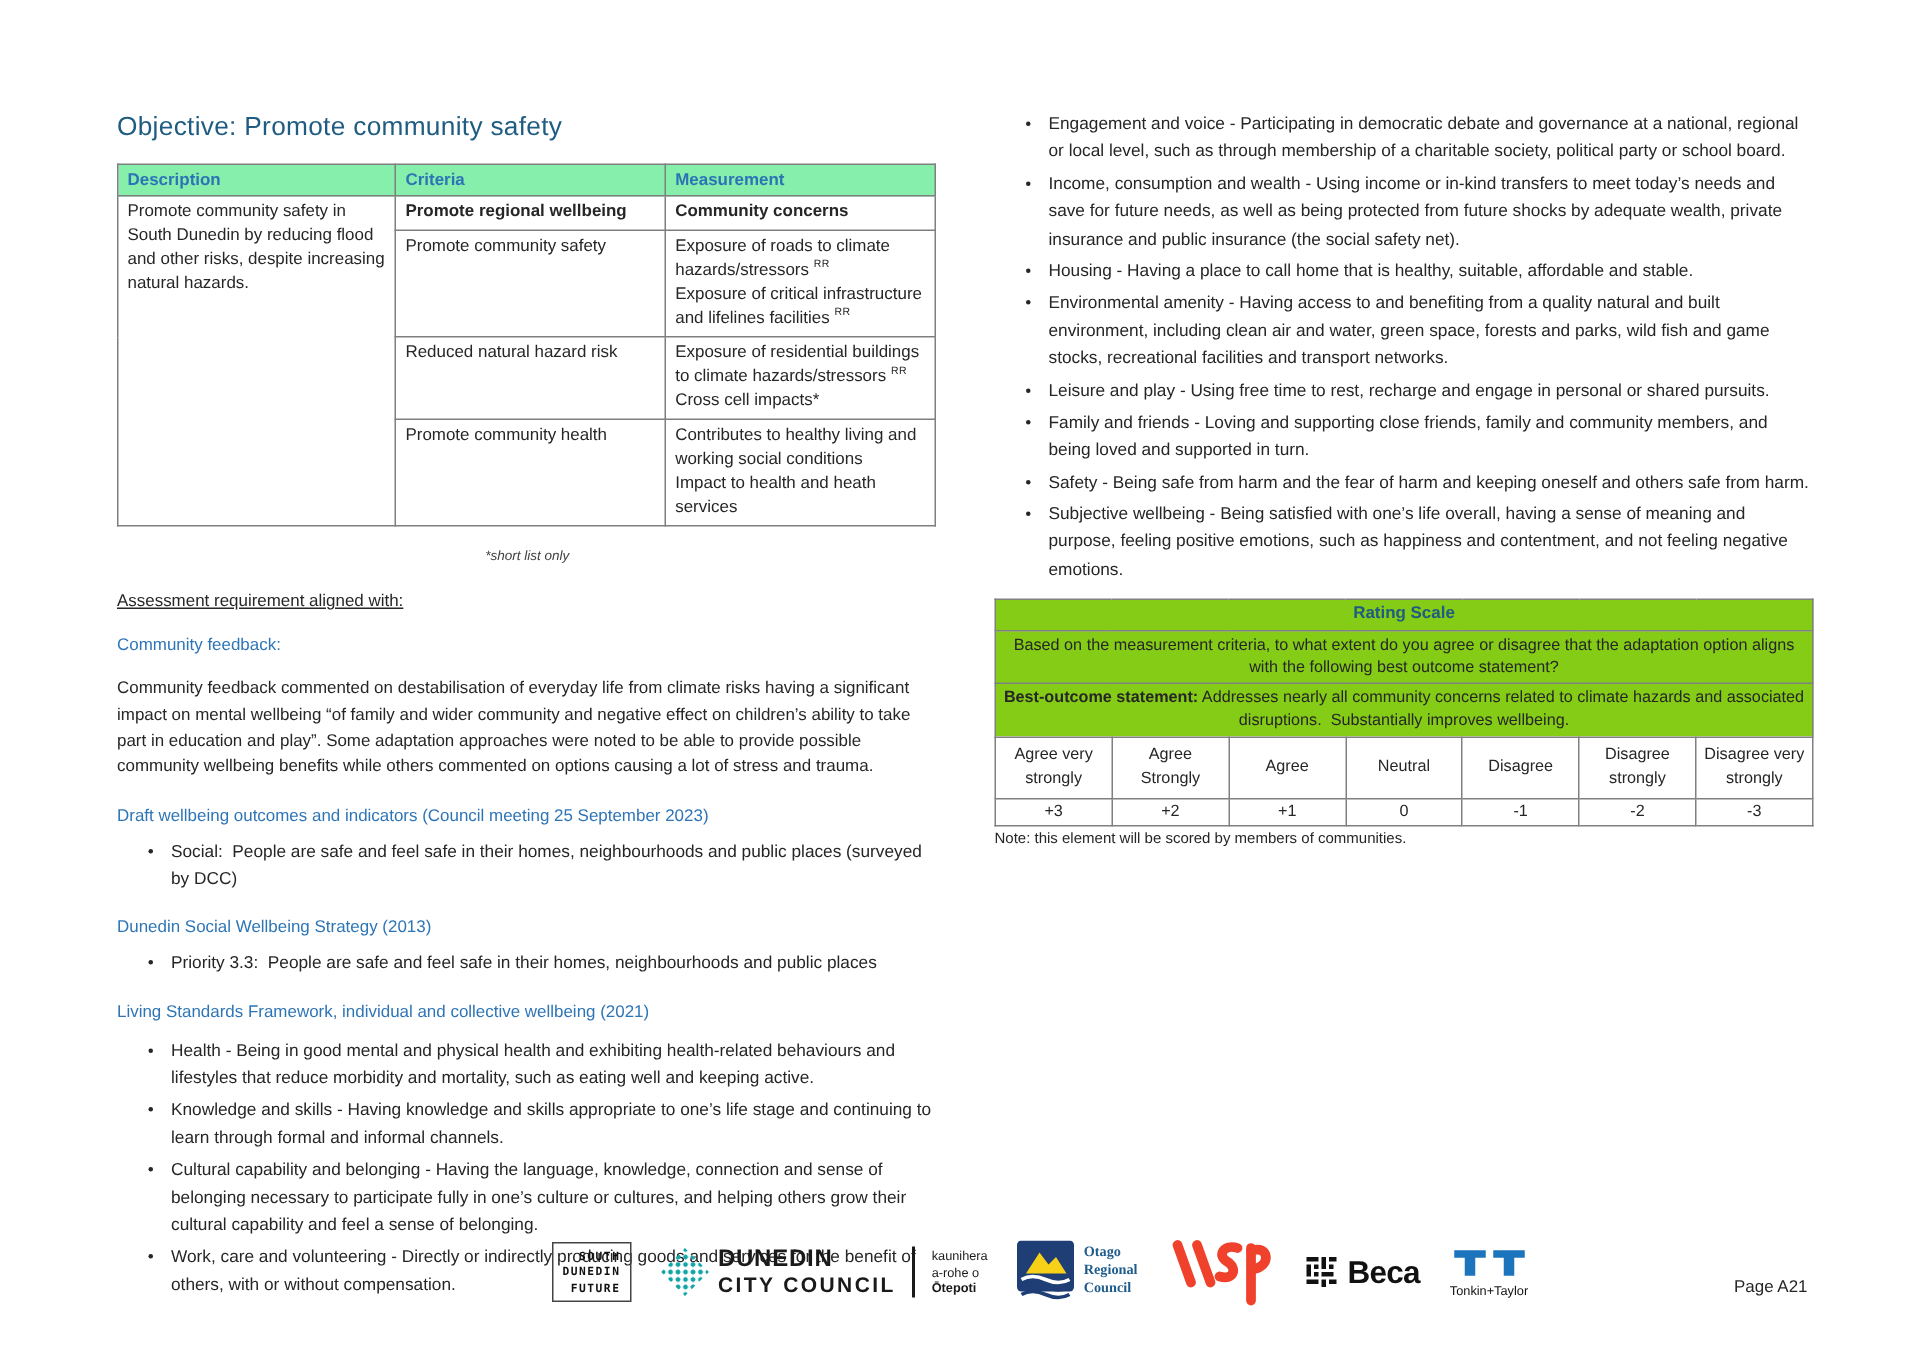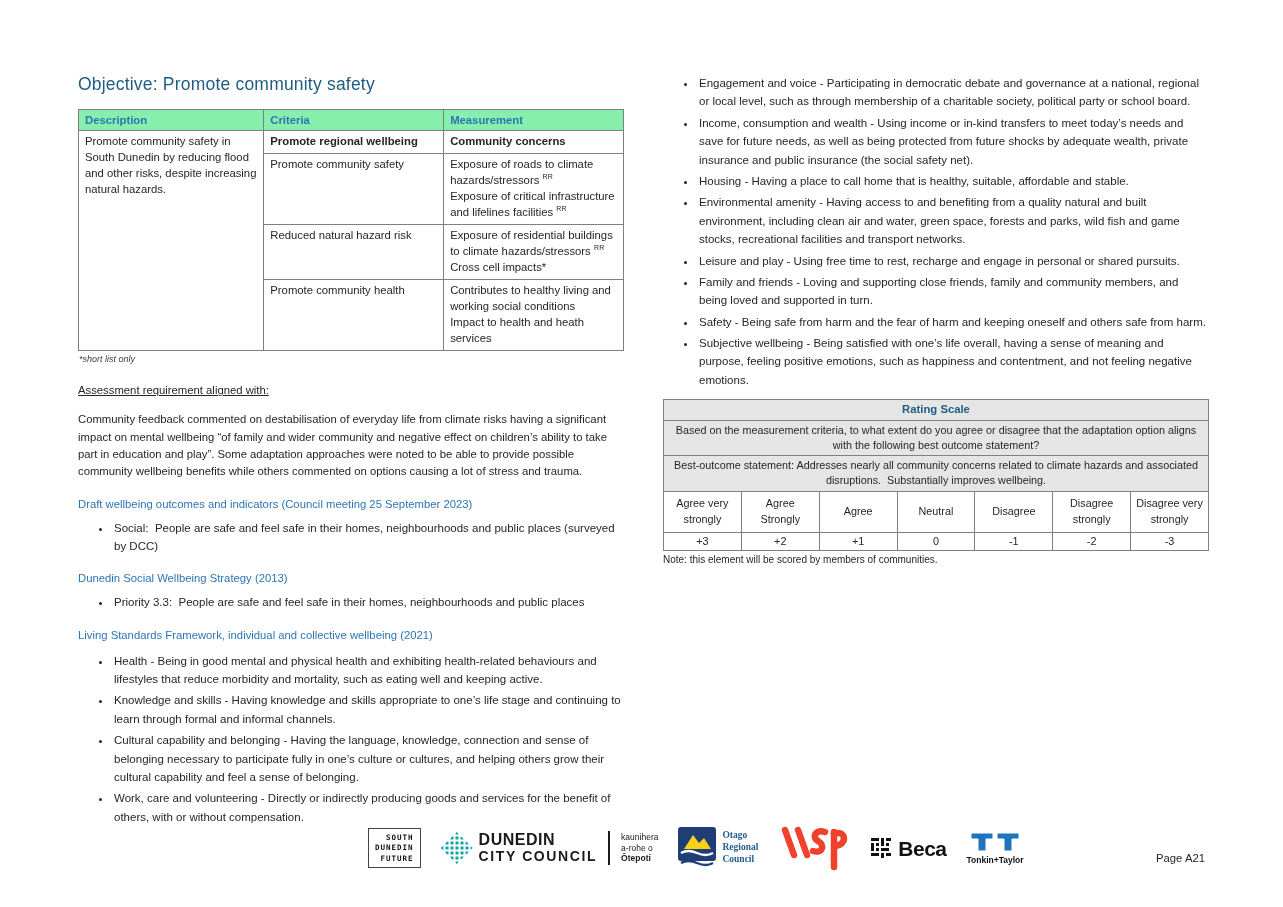--- a/index.html
+++ b/index.html
@@ -21,21 +21,21 @@
   table.criteria{border-collapse:collapse;width:100%;font-size:11.3px;line-height:1.42;}
   table.criteria th, table.criteria td{
     border:1px solid #7f7f7f;padding:2px 6px 4px 6px;vertical-align:top;text-align:left;
   }
   table.criteria th{
     background:#86efac;color:#2E74B5;font-weight:700;font-size:11.3px;padding:2px 6px;
   }
   table.criteria td.bold{font-weight:700;}
   table.criteria .mline{margin:0;}
   sup.rr{font-size:7px;vertical-align:super;letter-spacing:.3px;}
-  .footnote{font-size:9px;font-style:italic;color:#404040;margin:3px 0 0 1px;}
+  .footnote{font-size:9px;font-style:italic;color:#404040;margin:14px 0 0 1px;text-align:center;}
 
   .section-heading{
     font-size:11.3px;color:#262626;text-decoration:underline;margin:20px 0 0 0;
   }
   .doc-link{
     display:block;font-size:11.3px;color:#2E75B6;margin:17px 0 0 0;text-decoration:none;cursor:pointer;
   }
   .para{font-size:11.3px;line-height:1.53;margin:15px 0 0 0;}
 
   ul.bullets{margin:9px 0 0 0;padding:0 0 0 34px;list-style:disc;}
@@ -43,23 +43,23 @@
     font-size:11.5px;line-height:1.6;margin:0 0 3px 0;padding-left:2px;
     white-space:pre-wrap;
   }
   ul.bullets.tight{margin-top:11px;}
   .col-right ul.bullets{margin-top:0;}
 
   
   .rating-wrap{margin-top:10px;}
   table.rating{border-collapse:collapse;width:100%;font-size:10.8px;line-height:1.4;table-layout:fixed;}
   table.rating td{border:1px solid #808080;text-align:center;vertical-align:middle;padding:2px 4px;}
-  table.rating td.gray{background:#e5e5e5;}
+  table.rating td.gray{background:#84cc16;}
   table.rating td.rs-title{color:#1F5C82;font-weight:700;font-size:11.3px;}
-  table.rating td.best b{font-weight:400;}
+  table.rating td.best b{font-weight:700;}
   table.rating td.opt{height:36px;background:#fff;}
   table.rating td.score{background:#fff;padding:1px 4px;}
   .rating-note{font-size:10px;margin:3px 0 0 0;}
 
   
   .footer-logos{
     position:absolute;left:368px;top:820px;height:56px;
     display:flex;align-items:center;gap:20px;
   }
   .page-number{position:absolute;right:78px;top:852px;font-size:11.3px;color:#262626;}
@@ -87,21 +87,21 @@
   .dcc-maori span.bold{font-weight:700;}
   
   .orc-text span{
     display:block;font-family:"Liberation Serif", serif;font-weight:700;
     font-size:9.5px;color:#1F5C8C;line-height:1.25;
   }
   
   .beca-text{font-size:21px;font-weight:800;color:#111;letter-spacing:-.5px;line-height:1;}
   
   .tt-group{display:flex;flex-direction:column;align-items:center;gap:2px;}
-  .tt-label{font-size:8.5px;font-weight:700;color:#111;}
+  .tt-label{font-size:8.5px;font-weight:400;color:#111;}
 </style>
 </head>
 <body>
 
 <div class="col-left">
   <h1 class="title">Objective: Promote community safety</h1>
 
   <table class="criteria">
     <tbody>
         <tr>
@@ -134,20 +134,21 @@
         <div class="mline"><span>Contributes to healthy living and working social conditions</span></div>
         <div class="mline"><span>Impact to health and heath services</span></div>
       </td>
     </tr>
   </tbody>
     </table>
   <div class="footnote">*short list only</div>
 
   <div class="section-heading">Assessment requirement aligned with:</div>
 
+  <a class="doc-link">Community feedback:</a>
 
   <p class="para">Community feedback commented on destabilisation of everyday life from climate risks having a significant impact on mental wellbeing “of family and wider community and negative effect on children’s ability to take part in education and play”. Some adaptation approaches were noted to be able to provide possible community wellbeing benefits while others commented on options causing a lot of stress and trauma.</p>
 
   <a class="doc-link">Draft wellbeing outcomes and indicators (Council meeting 25 September 2023)</a>
   <ul class="bullets">
     <li>Social:  People are safe and feel safe in their homes, neighbourhoods and public places (surveyed by DCC)</li>
   </ul>
 
   <a class="doc-link">Dunedin Social Wellbeing Strategy (2013)</a>
   <ul class="bullets">

